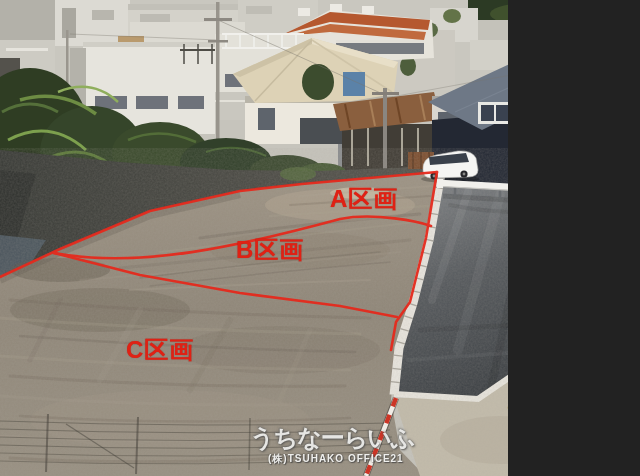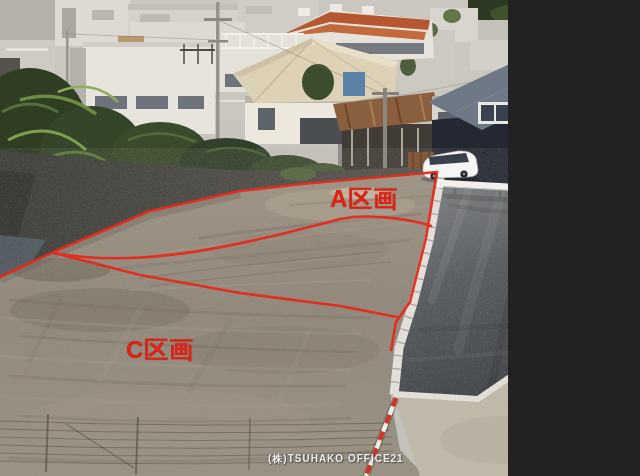--- a/index.html
+++ b/index.html
@@ -363,16 +363,18 @@
   </g>
 
   <g>
     <path d="M396,398 L366,476" stroke="#00000055" stroke-width="6.5" fill="none"></path>
     <path d="M396,398 L366,476" stroke="#f0ece6" stroke-width="4.5" fill="none"></path>
     <path d="M396,398 L366,476" stroke="#cc3526" stroke-width="4.5" fill="none" stroke-dasharray="9,9"></path>
   </g>
 </svg>
 
 <div id="label-a" class="plot-label">A区画</div>
+<div id="label-b" class="plot-label">B区画</div>
 <div id="label-c" class="plot-label">C区画</div>
 
+<div class="wm-main">うちなーらいふ</div>
 <div class="wm-sub">(株)TSUHAKO OFFICE21</div>
 </div>
 
 </body></html>

